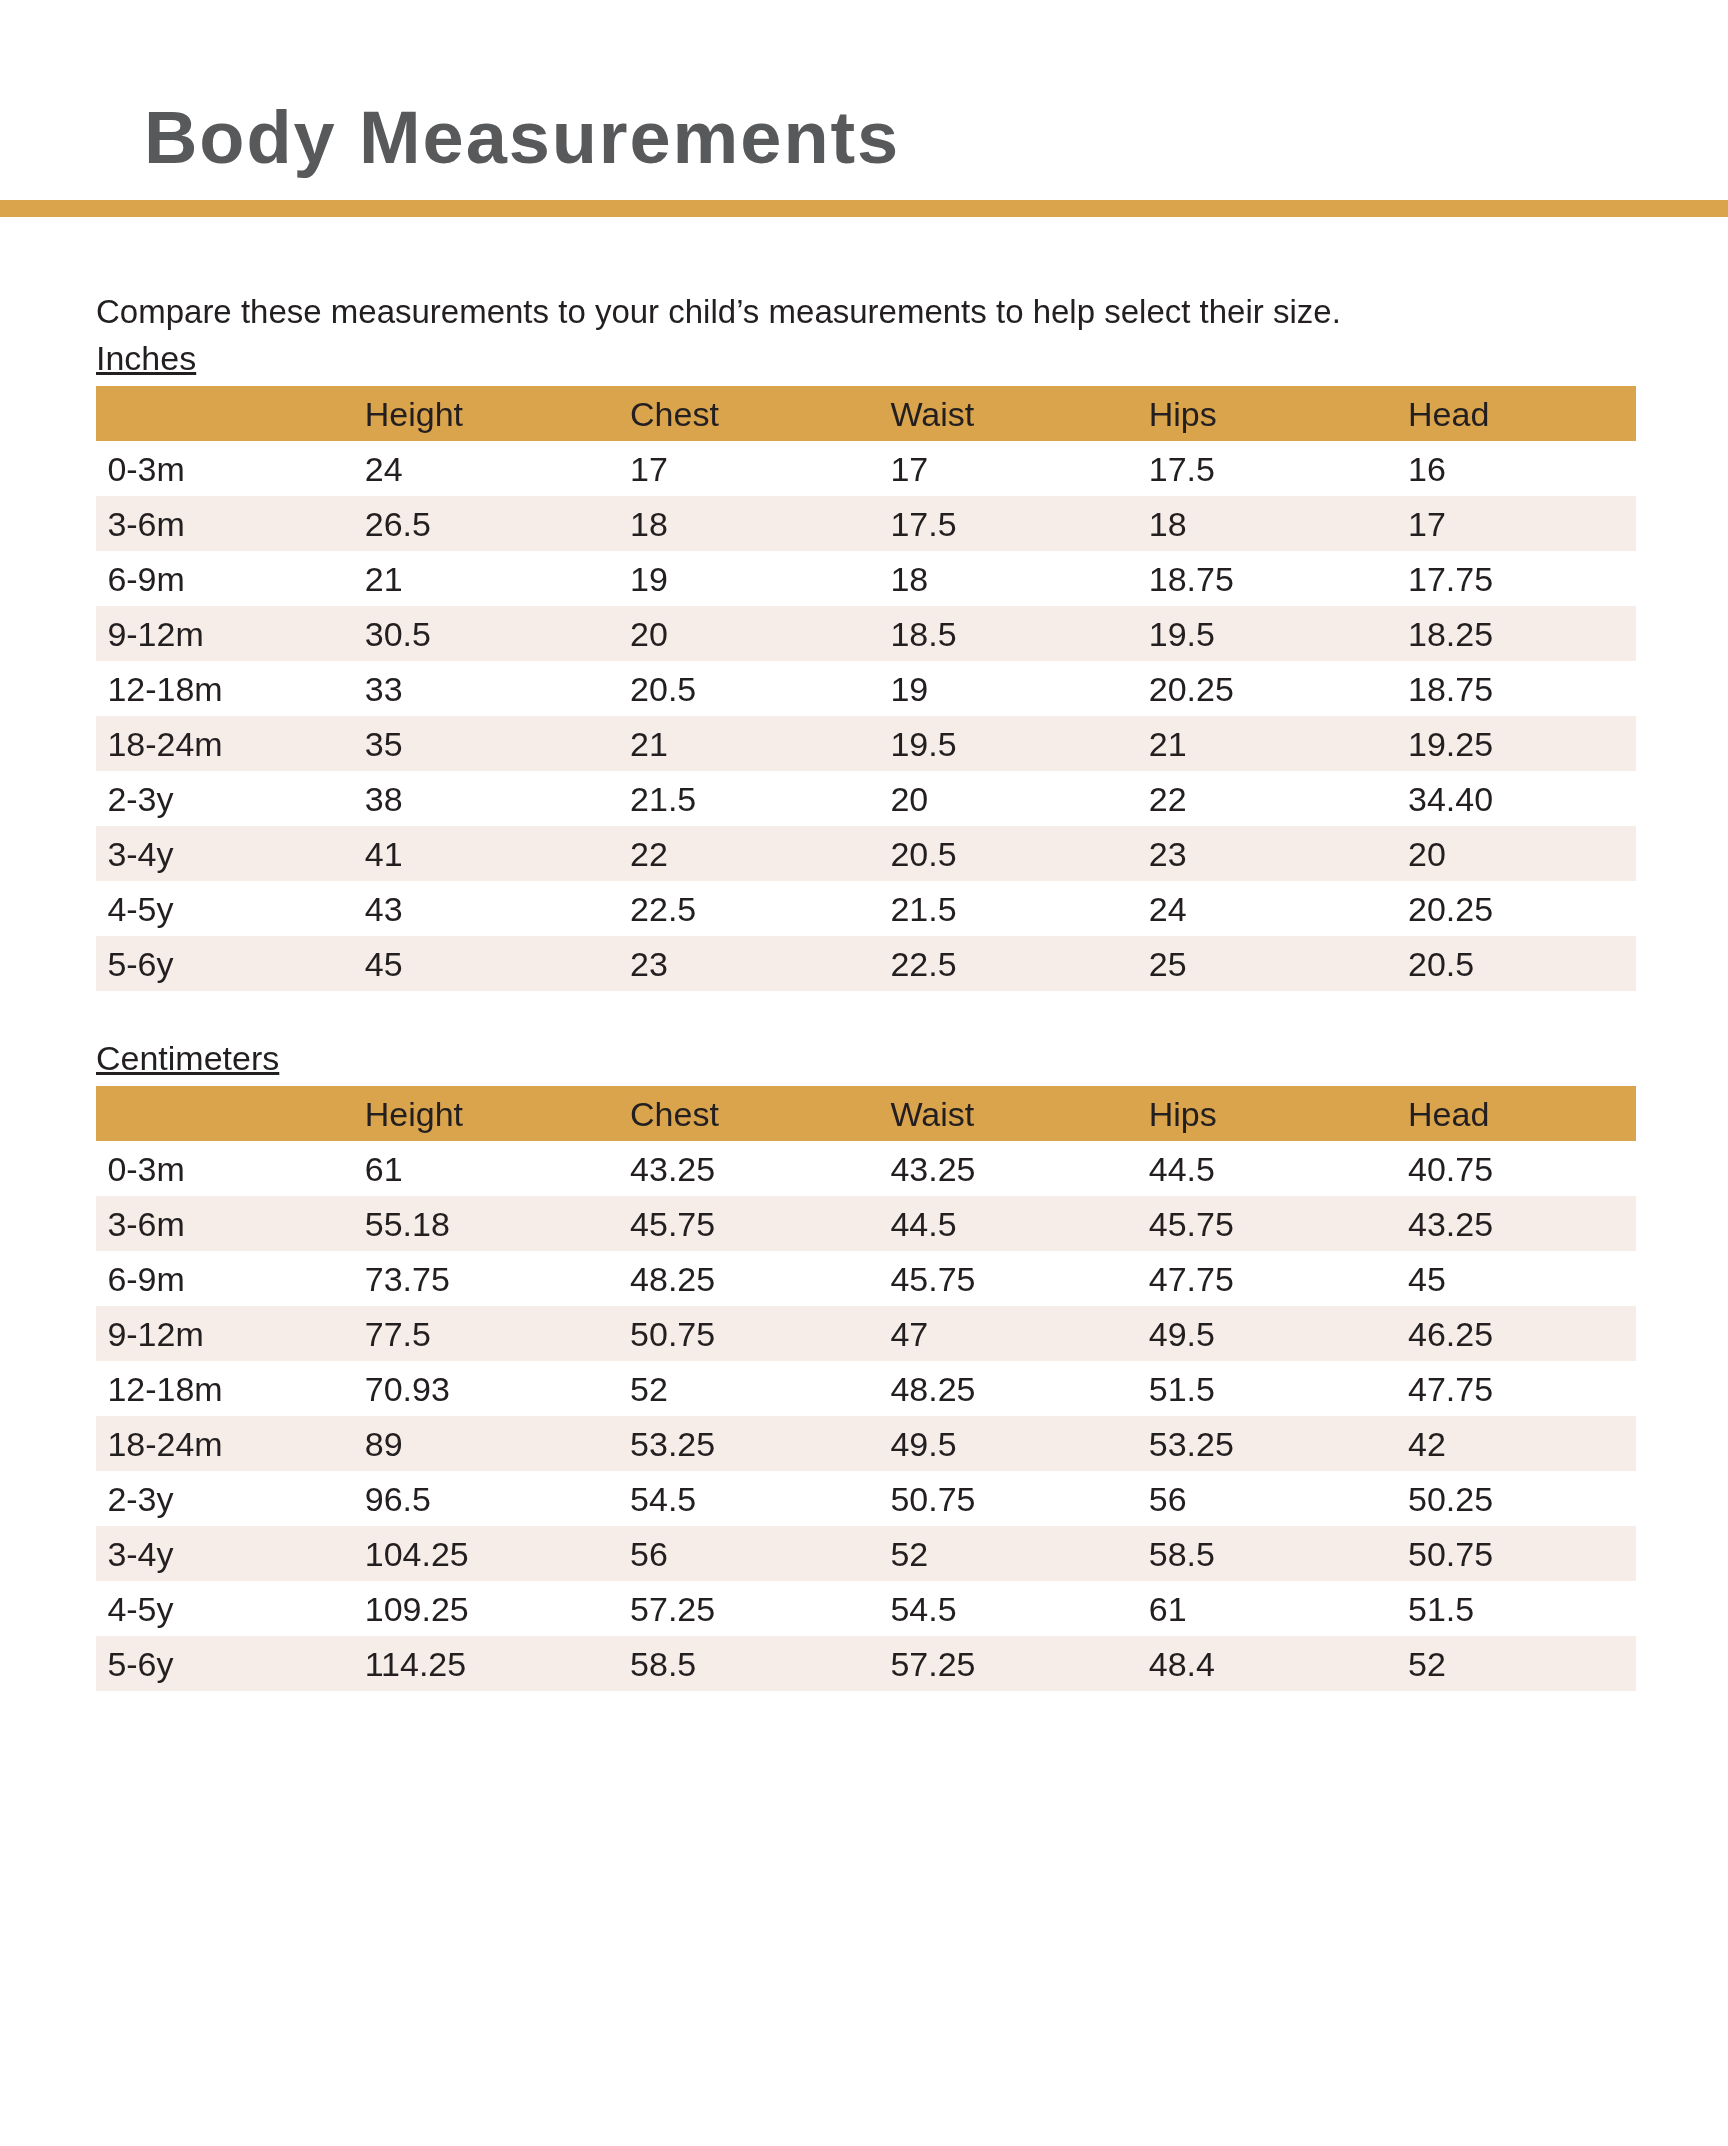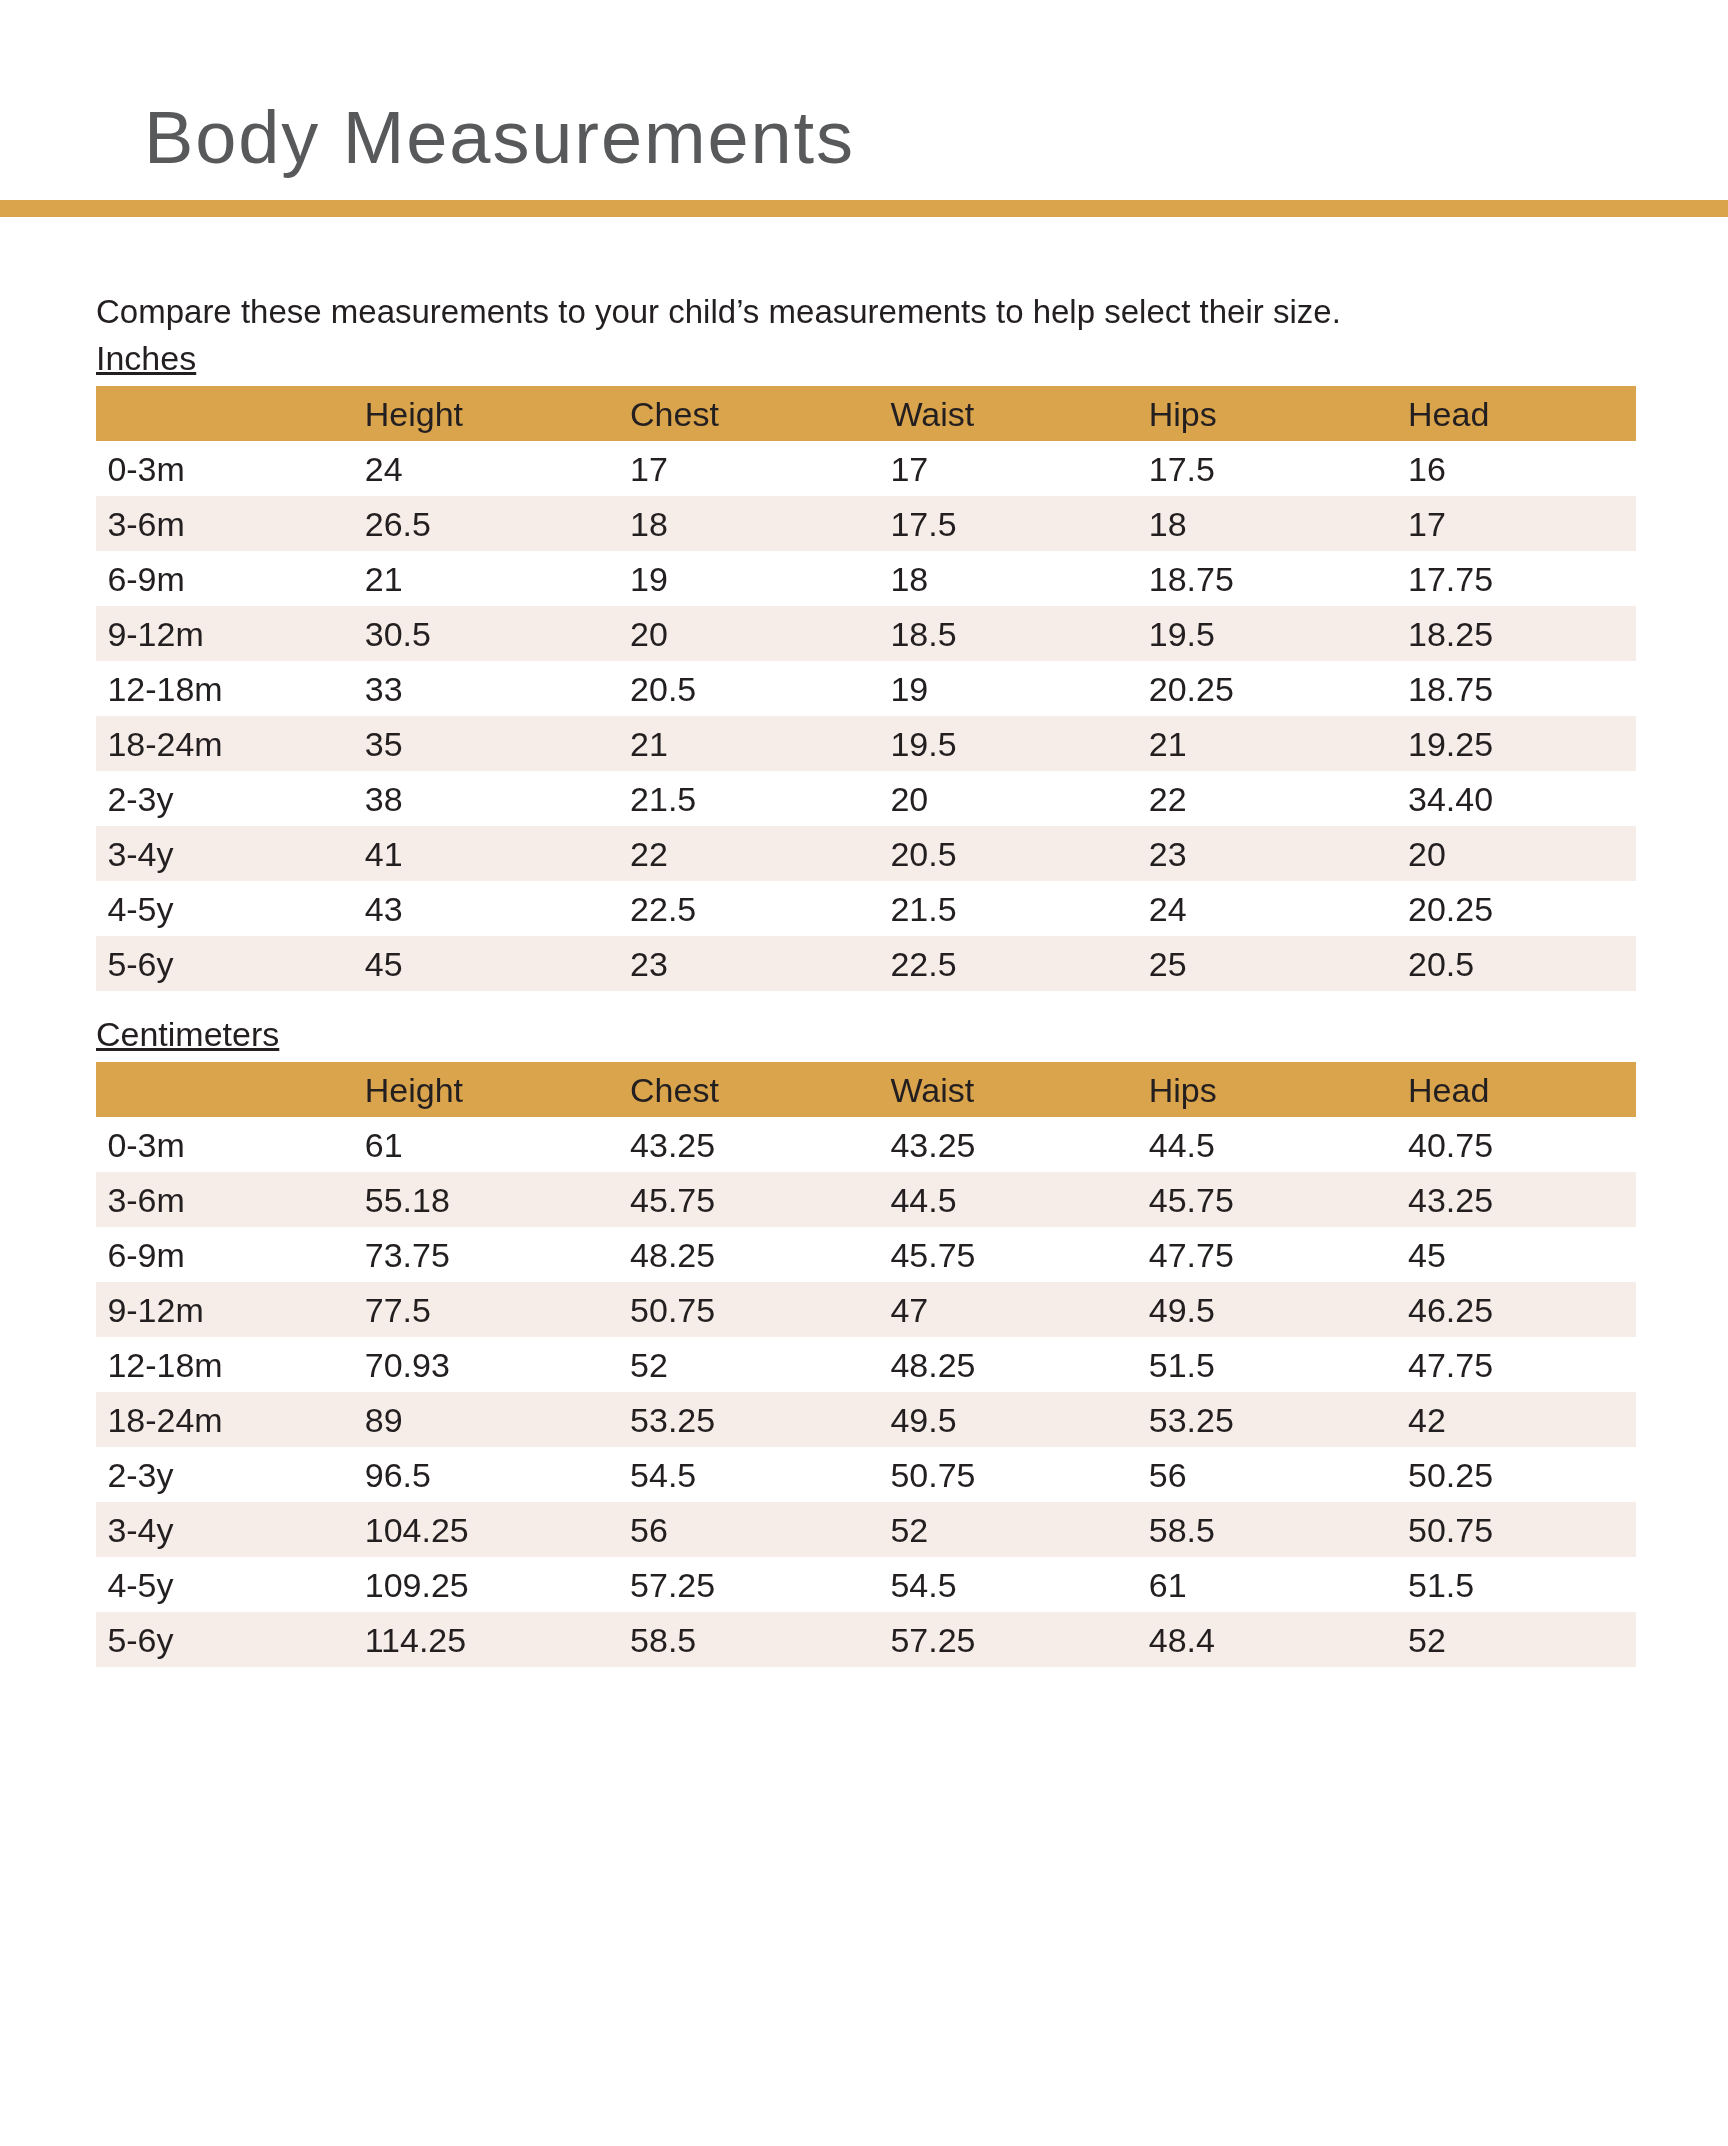--- a/index.html
+++ b/index.html
@@ -14,39 +14,39 @@
     width:1728px;height:2146px;
     background:#FFFFFF;
     color:var(--text-dark);
     font-family:"Liberation Sans",sans-serif;
     position:relative;
     overflow:hidden;
   }
   .page-title{
     position:absolute;left:144px;top:95px;
     margin:0;
-    font-size:74px;font-weight:400;letter-spacing:1.9px;
+    font-size:74px;font-weight:700;letter-spacing:1.9px;
     line-height:1.15;
     color:var(--title-gray);
     white-space:nowrap;
   }
   .gold-divider{
     position:absolute;left:0;top:200px;
     width:1728px;height:17px;
     background:var(--accent-gold);
   }
   .intro-text{
     position:absolute;left:96px;top:259px;
     font-size:33px;line-height:1.2;
     color:var(--text-dark);
     white-space:nowrap;
   }
   .measurement-section{position:absolute;left:96px;}
   .section-inches{top:338px;}
-  .section-centimeters{top:1014px;}
+  .section-centimeters{top:1038px;}
   .unit-label{
     font-size:34px;line-height:1.2;
     color:var(--text-dark);
     margin:0 0 7.6px 0;
     text-decoration:underline;
   }
   table.size-table{
     border-collapse:collapse;
     table-layout:fixed;
     width:1540px;

